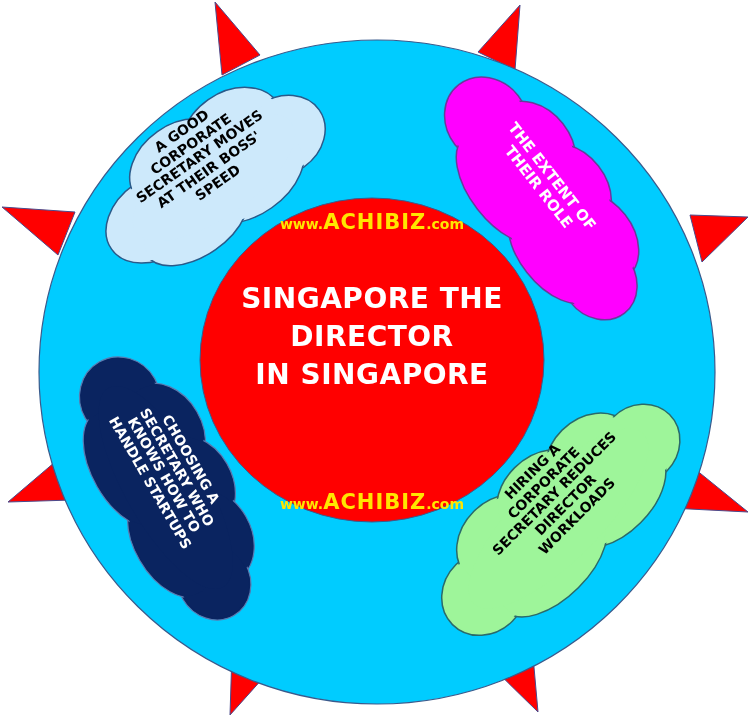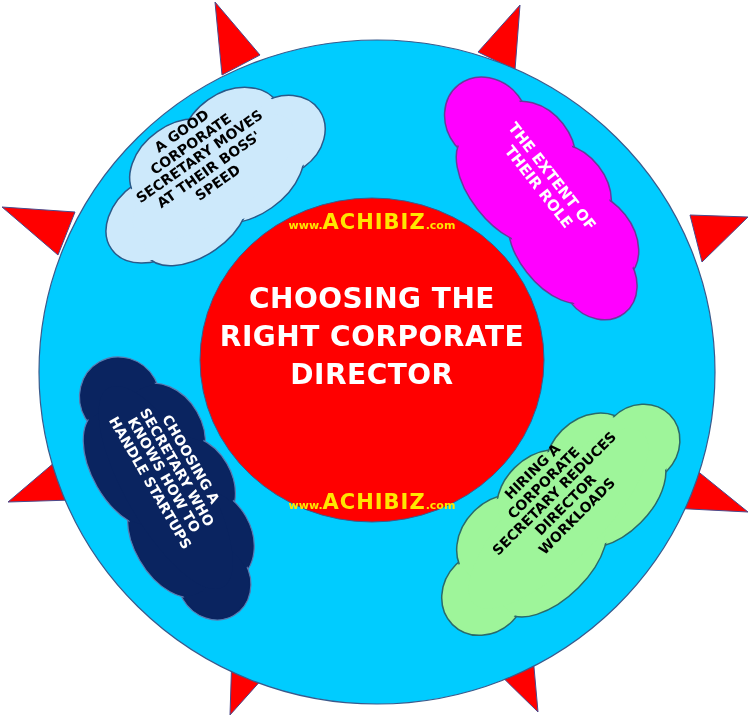--- a/index.html
+++ b/index.html
@@ -9,21 +9,21 @@
     .label { position: absolute; text-align: center; font-weight: bold;
              font-family: "DejaVu Sans", sans-serif; line-height: 1.12;
              text-transform: uppercase; white-space: nowrap; }
     .title { position: absolute; left: 200px; top: 280px; width: 344px; text-align: center;
              color: #ffffff; font-family: "DejaVu Sans", sans-serif; font-weight: bold;
              font-size: 28px; line-height: 38px; letter-spacing: 0.5px; }
     .title div { white-space: nowrap; }
     .url { position: absolute; width: 200px; text-align: center; color: #ffe600;
            font-family: "DejaVu Sans", sans-serif; font-weight: bold; font-size: 13px; }
     .url .big { font-size: 21px; letter-spacing: 1px; }
-    .url .small { font-size: 11px; }
+    .url .small { font-size: 14px; }
   </style>
 </head>
 <body>
 
 <div id="stage">
   <svg width="751" height="721" viewBox="0 0 751 721" style="position:absolute;left:0;top:0">
 
     <g fill="#ff0000" stroke="#4a4a8c" stroke-width="1">
       <polygon points="215,2 260,55 222,75"></polygon>
       <polygon points="520,5 515,70 478,52"></polygon>
@@ -124,23 +124,23 @@
     </g>
 
     <ellipse cx="372" cy="360" rx="172" ry="162" fill="#ff0000" stroke="#3a5a8c" stroke-width="1"></ellipse>
   </svg>
 
   <div class="url" style="left:272px;top:210px;">
     <span class="small">www.</span><span class="big">ACHIBIZ</span><span class="small">.com</span>
   </div>
 
   <div class="title">
-    <div>CHOOSING THE</div>
-    <div>RIGHT CORPORATE</div>
+    <div>SINGAPORE THE</div>
     <div>DIRECTOR</div>
+    <div>IN SINGAPORE</div>
   </div>
 
   <div class="url" style="left:272px;top:490px;">
     <span class="small">www.</span><span class="big">ACHIBIZ</span><span class="small">.com</span>
   </div>
 
   <div class="label" style="left:90px;top:118px;width:220px;color:#000;font-size:14px;transform:rotate(-35deg);transform-origin:center;">
     <div>A GOOD</div>
     <div>CORPORATE</div>
     <div>SECRETARY MOVES</div>

